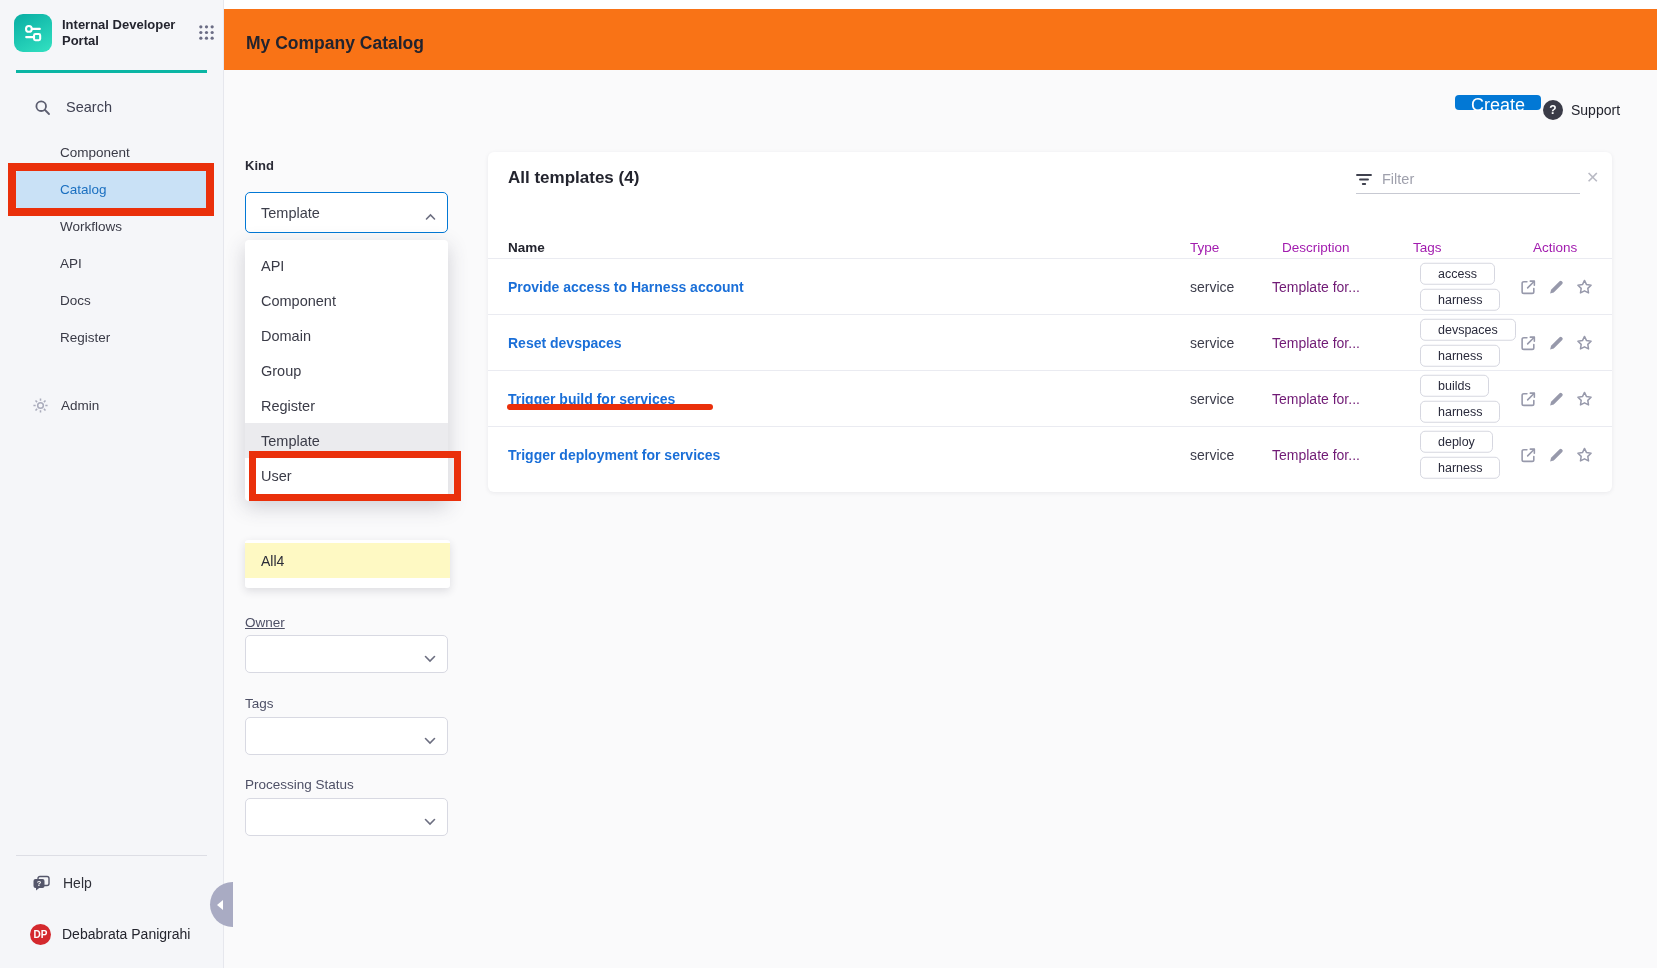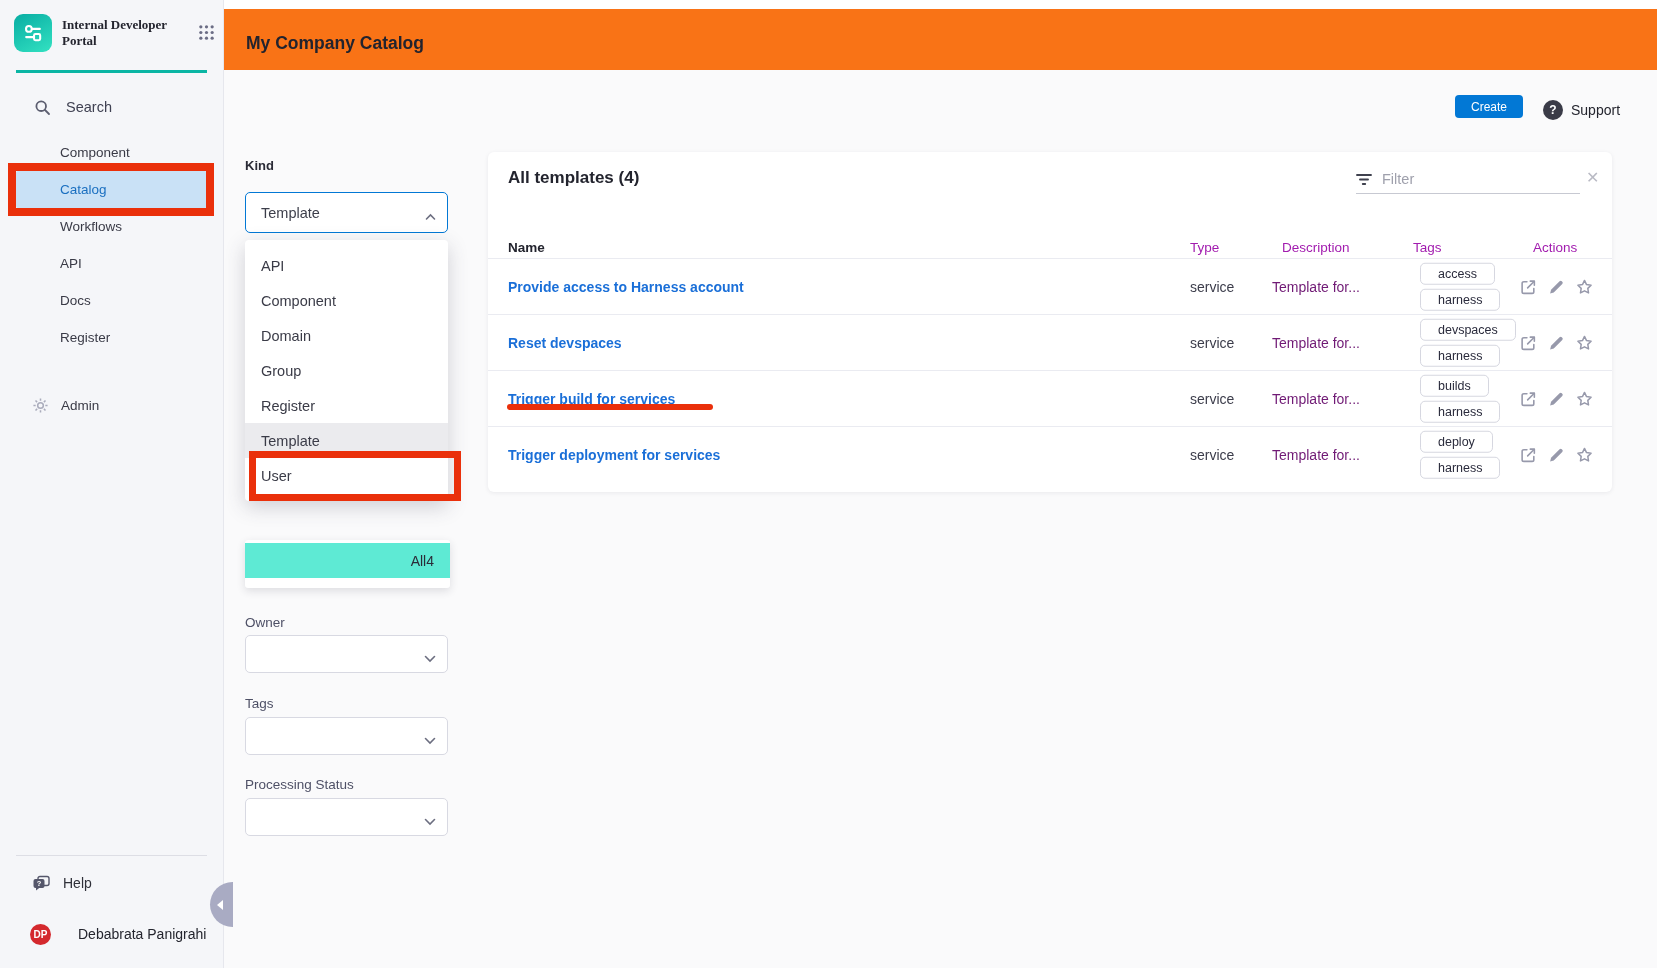--- a/index.html
+++ b/index.html
@@ -5,74 +5,74 @@
   * { margin:0; padding:0; box-sizing:border-box; }
   html,body { width:1657px; height:968px; }
   body {
     position:relative; overflow:hidden; background:#ffffff;
     font-family:"Liberation Sans","DejaVu Sans",sans-serif; color:#24252f;
   }
 
   
   .sidebar { position:absolute; left:0; top:0; width:224px; height:968px;
     background:#f5f6f9; border-right:1px solid #e6e7ed; }
-  .brand { position:absolute; left:14px; top:14px; right:8px; display:flex; align-items:center; gap:10px;font-family:Liberation Serif, serif; }
+  .brand { position:absolute; left:14px; top:14px; right:8px; display:flex; align-items:center; gap:10px; }
   .brand-logo { width:38px; height:38px; border-radius:9px; flex:0 0 auto;
     background:linear-gradient(150deg,#0cb2a6 10%,#31dfc0 95%); display:flex; align-items:center; justify-content:center; }
   .brand-title { font-size:13px; font-weight:700; line-height:1.25; color:#24252f; flex:1; }
   .grid-icon { color:#6b6d85; margin-top:2px; }
   .brand-underline { position:absolute; left:16px; right:16px; top:70px; height:2.5px; background:#0ab5a4; }
   .search-row { position:absolute; left:34px; top:93px; height:28px; display:flex; align-items:center; gap:15px; cursor:pointer; }
   .search-row span { font-size:14.5px; color:#3f4152; }
   .nav { position:absolute; left:0; right:0; top:134px; }
   .nav-item { height:37px; display:flex; align-items:center; padding-left:60px;
     font-size:13.5px; color:#393a46; cursor:pointer; }
   .nav-item.active { background:#c9e1f6; color:#1a6fc0; margin:0 16px; padding-left:44px; border-radius:2px; }
   .admin-row { position:absolute; left:32px; top:391px; height:28px; display:flex; align-items:center; gap:12px;
     font-size:13.5px; color:#393a46; cursor:pointer; }
   .side-divider { position:absolute; left:16px; right:16px; top:855px; height:1px; background:#dddee5; }
   .help-row { position:absolute; left:32px; top:869px; height:28px; display:flex; align-items:center; gap:12px;
     font-size:14px; color:#2f3039; cursor:pointer; }
-  .user-row { position:absolute; left:30px; top:921px; height:26px; display:flex; align-items:center; gap:27px; cursor:pointer; }
+  .user-row { position:absolute; left:30px; top:921px; height:26px; display:flex; align-items:center; gap:11px; cursor:pointer; }
   .avatar { width:21px; height:21px; border-radius:50%; background:#d4292e; color:#fff;
     font-size:10px; font-weight:700; display:flex; align-items:center; justify-content:center; }
   .user-name { font-size:14px; color:#24252e; }
   .collapse-tab { position:absolute; left:210px; top:882px; width:23px; height:45px; z-index:6;
     background:#a9abc3; border-radius:23px 0 0 23px; display:flex; align-items:center; justify-content:center; cursor:pointer; }
   .collapse-tab .tri { width:0; height:0; border-top:5px solid transparent; border-bottom:5px solid transparent;
     border-right:6px solid #ffffff; margin-right:4px; }
 
   
   .header { position:absolute; left:224px; right:0; top:9px; height:68px; background:#f97316; border-bottom:1px solid #e7e8ee; }
   .page-title { position:absolute; left:22px; top:24px; font-size:17.5px; font-weight:700; color:#22232e; }
 
   
   .content { position:absolute; left:224px; top:70px; right:0; bottom:0; background:#fafafb; }
-  .create-btn { position:absolute; left:1231px; top:25px; height:23px; padding:0 16px; background:#0278d5; color:#fff;
-    border:none; border-radius:4px; font-size:12px; font-family:inherit; cursor:pointer; }
+  .create-btn { position:absolute; left:1231px; top:25px; height:15px; padding:0 16px; background:#0278d5; color:#fff;
+    border:none; border-radius:4px; font-size:18px; font-family:inherit; cursor:pointer; }
   .support { position:absolute; left:1319px; top:25px; height:30px; display:flex; align-items:center; gap:8px; cursor:pointer; }
   .q-circle { width:20px; height:20px; border-radius:50%; background:#3a3b47; color:#fff; font-size:12px; font-weight:700;
     display:flex; align-items:center; justify-content:center; }
   .support span.lbl { font-size:14px; color:#24252e; }
 
   
   .panel-label { position:absolute; left:21px; font-size:13px; font-weight:700; color:#2a2b36; }
   .panel-sublabel { position:absolute; left:21px; font-size:13.5px; color:#4e5066; }
   .kind-select { position:absolute; left:21px; top:122px; width:203px; height:41px; background:#fff;
     border:1px solid #0278d5; border-radius:5px; display:flex; align-items:center; cursor:pointer; }
   .kind-select .val { padding-left:15px; font-size:14.5px; color:#3c3e4a; }
   .kind-select .chev { position:absolute; right:11px; top:14px; color:#6c6e80; }
   .dropdown { position:absolute; left:21px; top:170px; width:203px; padding:8px 0; background:#fff; border-radius:4px;
     box-shadow:0 6px 20px rgba(60,60,80,.22); z-index:10; }
   .dd-option { height:35px; display:flex; align-items:center; padding-left:16px; font-size:14.5px; color:#3a3b47; cursor:pointer; }
   .dd-option.selected { background:#ebebee; }
   .facet-card { position:absolute; left:21px; top:470px; width:205px; height:48px; background:#fff; border-radius:3px;
     box-shadow:0 3px 8px rgba(40,41,61,.14); }
-  .facet-row { margin-top:3px; height:35px; background:#5eead4; display:flex; align-items:center;
-    justify-content:flex-end; padding:0 16px; font-size:14px; color:#2b2c38; cursor:pointer; }
+  .facet-row { margin-top:3px; height:35px; background:#fef9c3; display:flex; align-items:center;
+    justify-content:flex-start; padding:0 16px; font-size:14px; color:#2b2c38; cursor:pointer; }
   .select-box { position:absolute; left:21px; width:203px; height:38px; background:#fff;
     border:1px solid #d8d9e2; border-radius:5px; cursor:pointer; }
   .select-box .chev { position:absolute; right:11px; top:13px; color:#6c6e80; }
 
   
   .table-card { position:absolute; left:264px; top:82px; width:1124px; height:340px; background:#fff; border-radius:6px;
     box-shadow:0 1px 4px rgba(40,41,61,.08); }
   .table-title { position:absolute; left:20px; top:16px; font-size:17px; font-weight:700; color:#23242e; }
   .filter-box { position:absolute; left:868px; top:12px; width:224px; height:30px;
     border-bottom:1px solid #c7c9d2; display:flex; align-items:center; gap:10px; }
@@ -221,21 +221,21 @@
   </div>
   <div class="ann ann-box-template"></div>
 
   <div class="facet-card">
     <div class="facet-row">
       <span>All</span>
       <span>4</span>
     </div>
   </div>
 
-  <div class="panel-sublabel" style="top:545px;">Owner</div>
+  <div class="panel-sublabel" style="top:545px;text-decoration:underline;">Owner</div>
   <div class="select-box" style="top:565px;">
     <span class="chev">
       <svg width="12" height="9" viewBox="0 0 12 9" fill="none" stroke="currentColor" stroke-width="1.6" stroke-linecap="round">
           <polyline points="1.5,2.5 6,7 10.5,2.5"></polyline>
         </svg>
     </span>
   </div>
 
   <div class="panel-sublabel" style="top:626px;">Tags</div>
   <div class="select-box" style="top:647px;">

